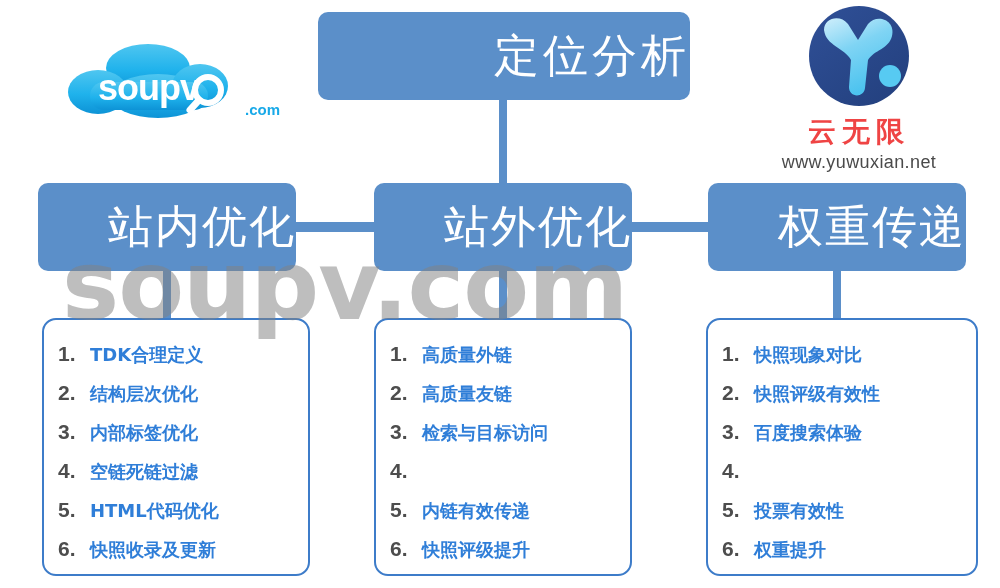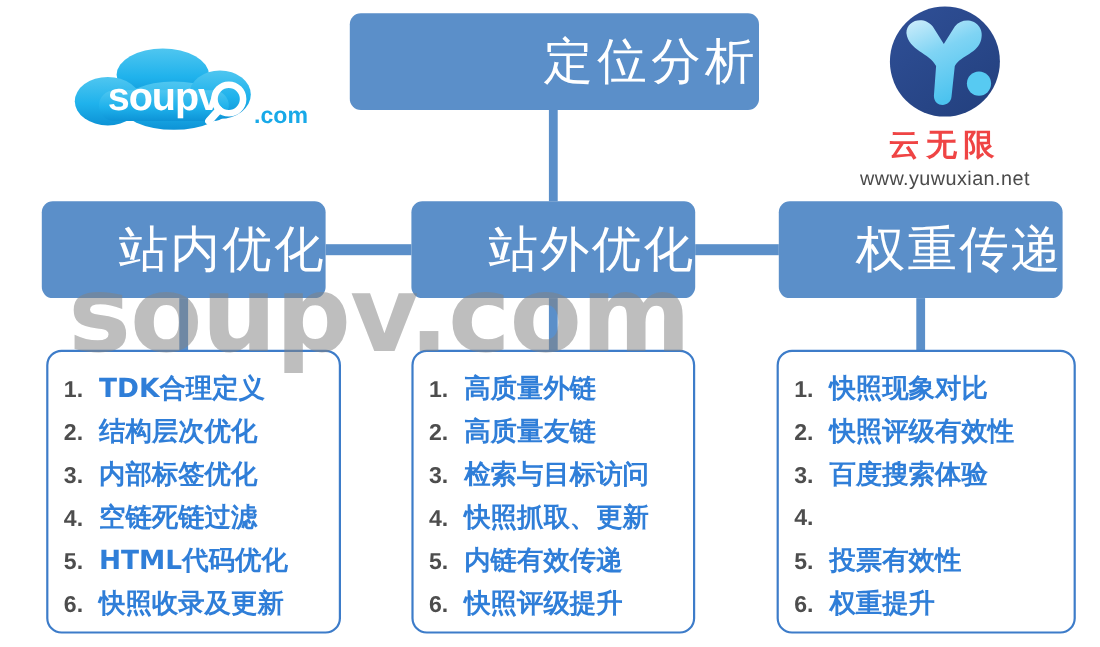--- a/index.html
+++ b/index.html
@@ -104,39 +104,39 @@
     font-weight: bold;
     font-size: 21px;
     width: 32px;
     flex: 0 0 32px;
     text-align: left;
     font-family: "Liberation Sans", sans-serif;
   }
   .li-text {
     color: #2f7ed8;
     font-weight: bold;
-    font-size: 24px;
+    font-size: 18px;
     letter-spacing: 0px;
     font-family: "DejaVu Sans", "Liberation Sans", sans-serif;
   }
 
   
   .soupv-logo {
     position: absolute;
     left: 62px; top: 42px;
     width: 220px; height: 100px;
     z-index: 20;
     text-align: right;
   }
   .soupv-dotcom {
     position: absolute;
     right: 2px; bottom: 24px;
     color: #18a9e8;
     font-weight: bold;
-    font-size: 21px;
+    font-size: 15px;
     letter-spacing: 0px;
     font-family: "Liberation Sans", sans-serif;
   }
 
   
   .yw-logo {
     position: absolute;
     left: 752px; top: 4px;
     width: 214px; height: 172px;
     z-index: 20;
@@ -233,21 +233,20 @@
       <li>
           <span class="li-num">2.</span>
           <span class="li-text">高质量友链</span>
         </li>
       <li>
           <span class="li-num">3.</span>
           <span class="li-text">检索与目标访问</span>
         </li>
       <li>
           <span class="li-num">4.</span>
-          <span class="li-text">快照抓取、更新</span>
         </li>
       <li>
           <span class="li-num">5.</span>
           <span class="li-text">内链有效传递</span>
         </li>
       <li>
           <span class="li-num">6.</span>
           <span class="li-text">快照评级提升</span>
         </li>
     </ol>

